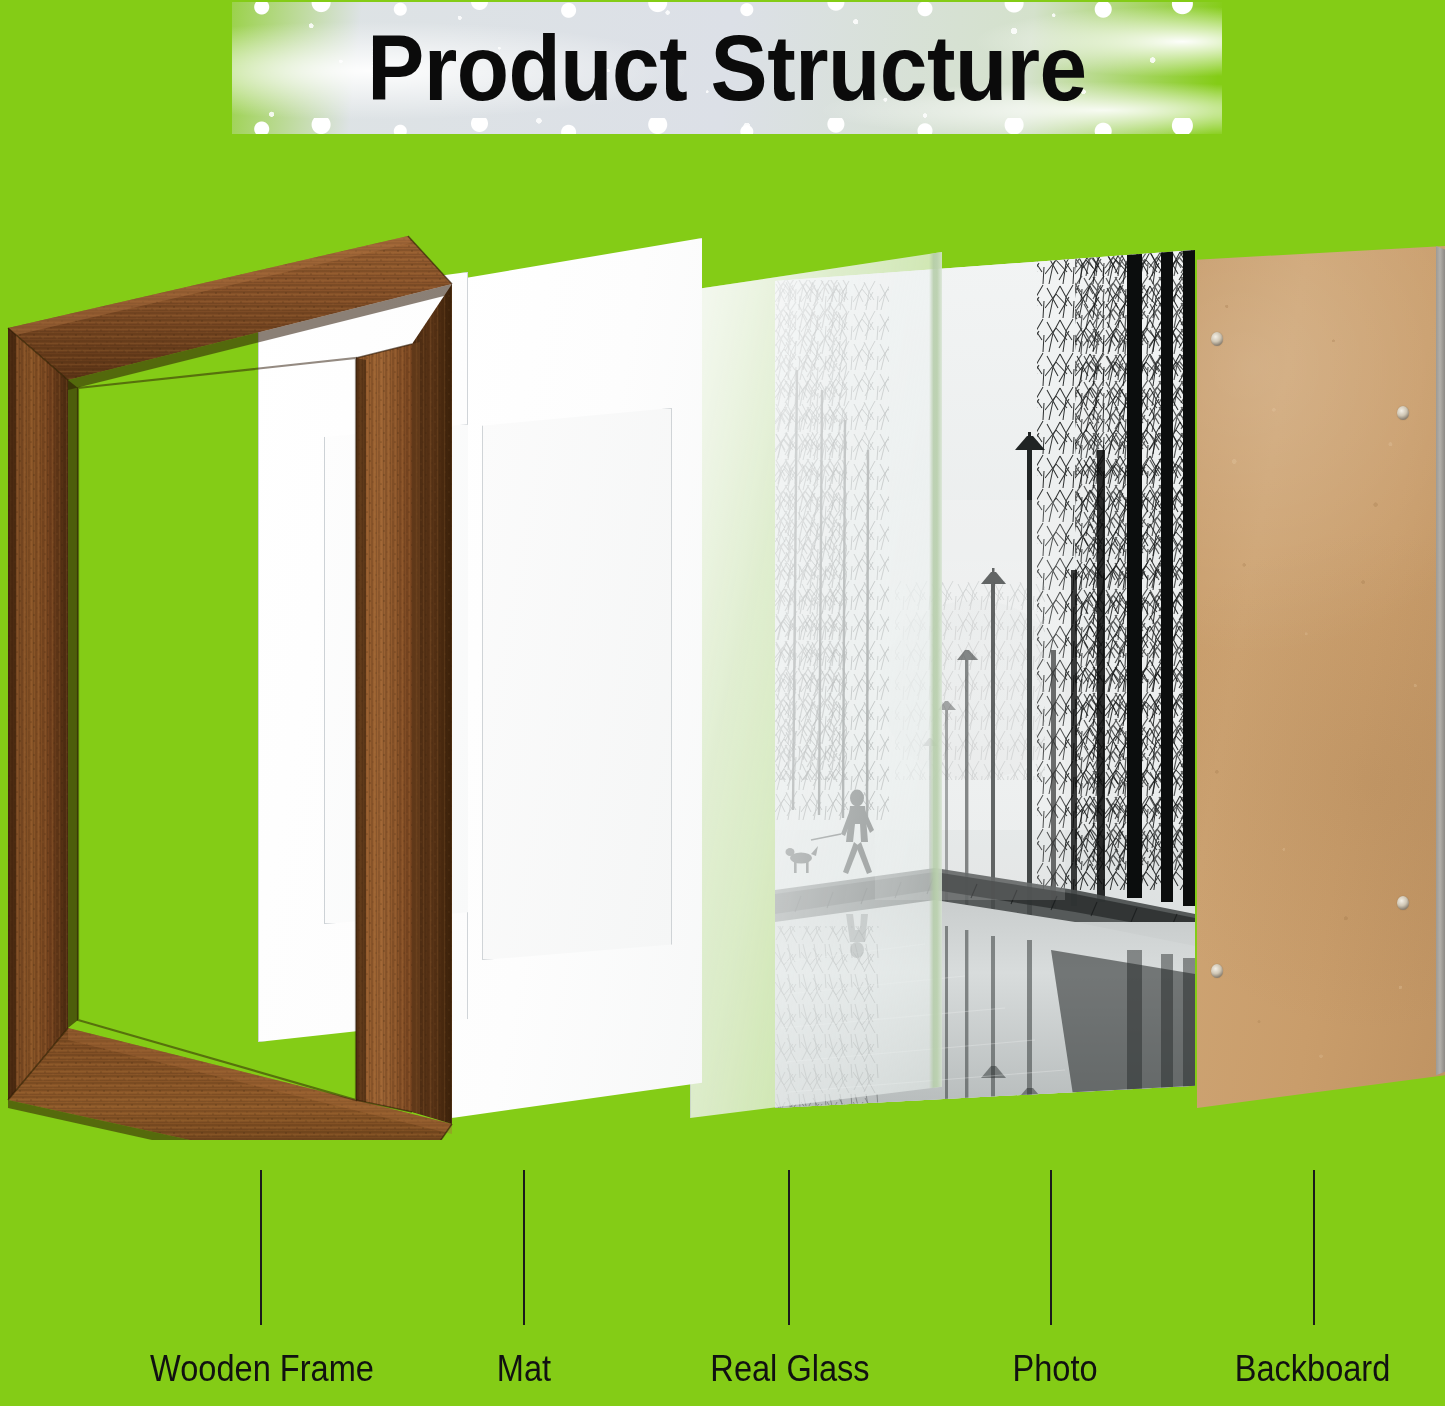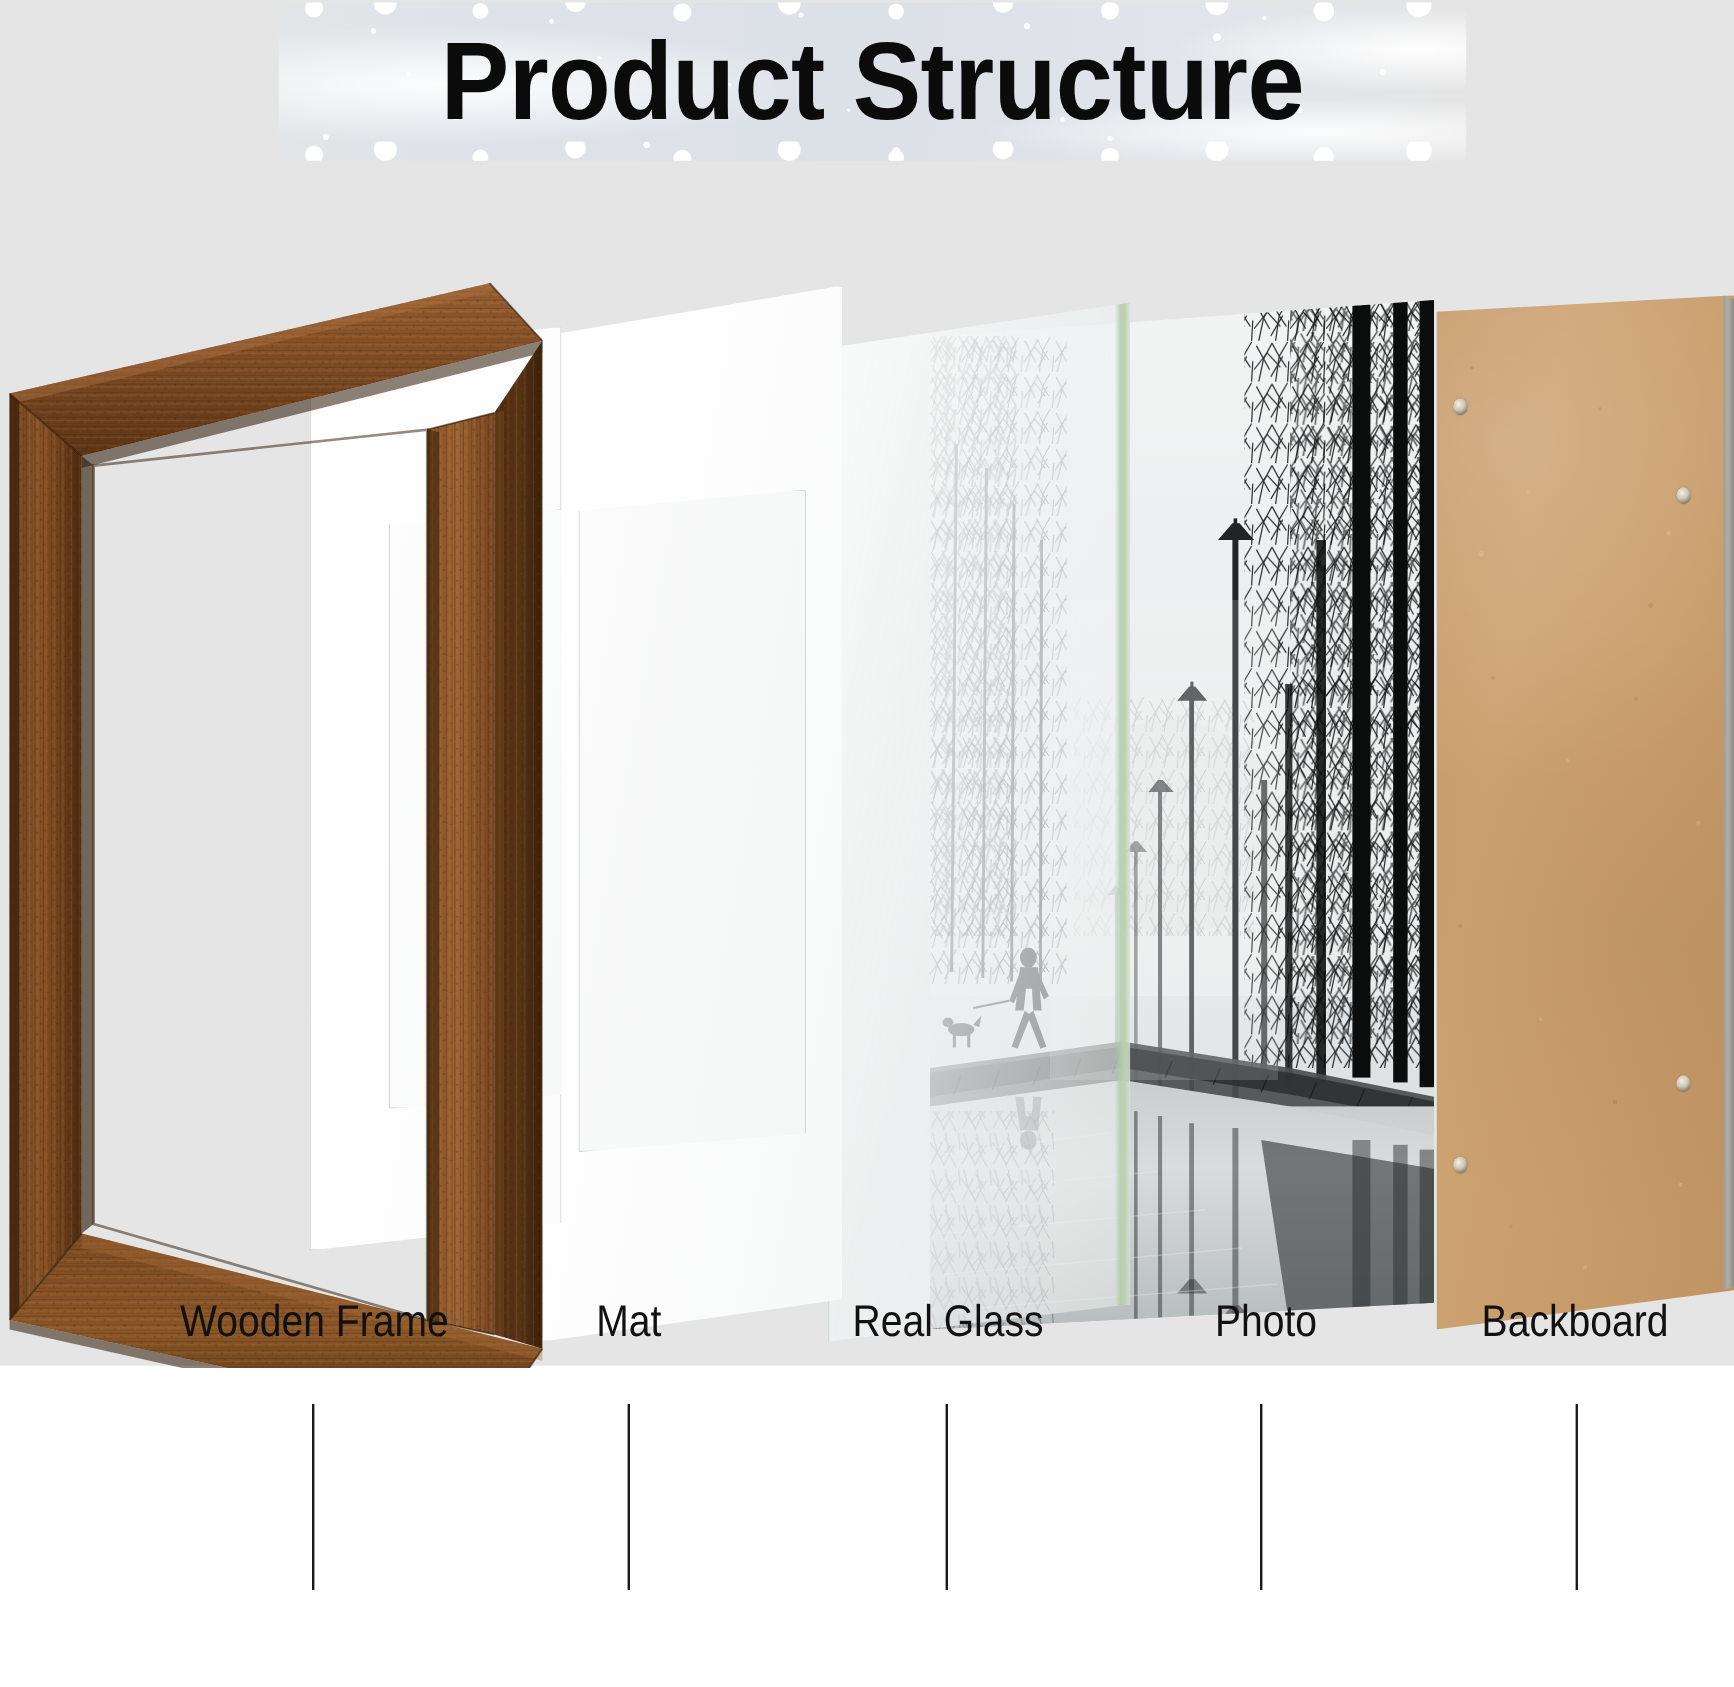--- a/index.html
+++ b/index.html
@@ -9,22 +9,22 @@
     width: 1445px;
     height: 1406px;
     background: #ffffff;
     font-family: "Liberation Sans", "DejaVu Sans", sans-serif;
     overflow: hidden;
   }
 
   #stage {
     position: relative;
     width: 1445px;
-    height: 1138px;
-    background: #e5e5e5;
+    height: 1406px;
+    background: #84cc16;
     text-decoration: underline;
   }
 
   
   #title-band {
     position: absolute;
     left: 232px;
     top: 2px;
     width: 990px;
     height: 132px;

